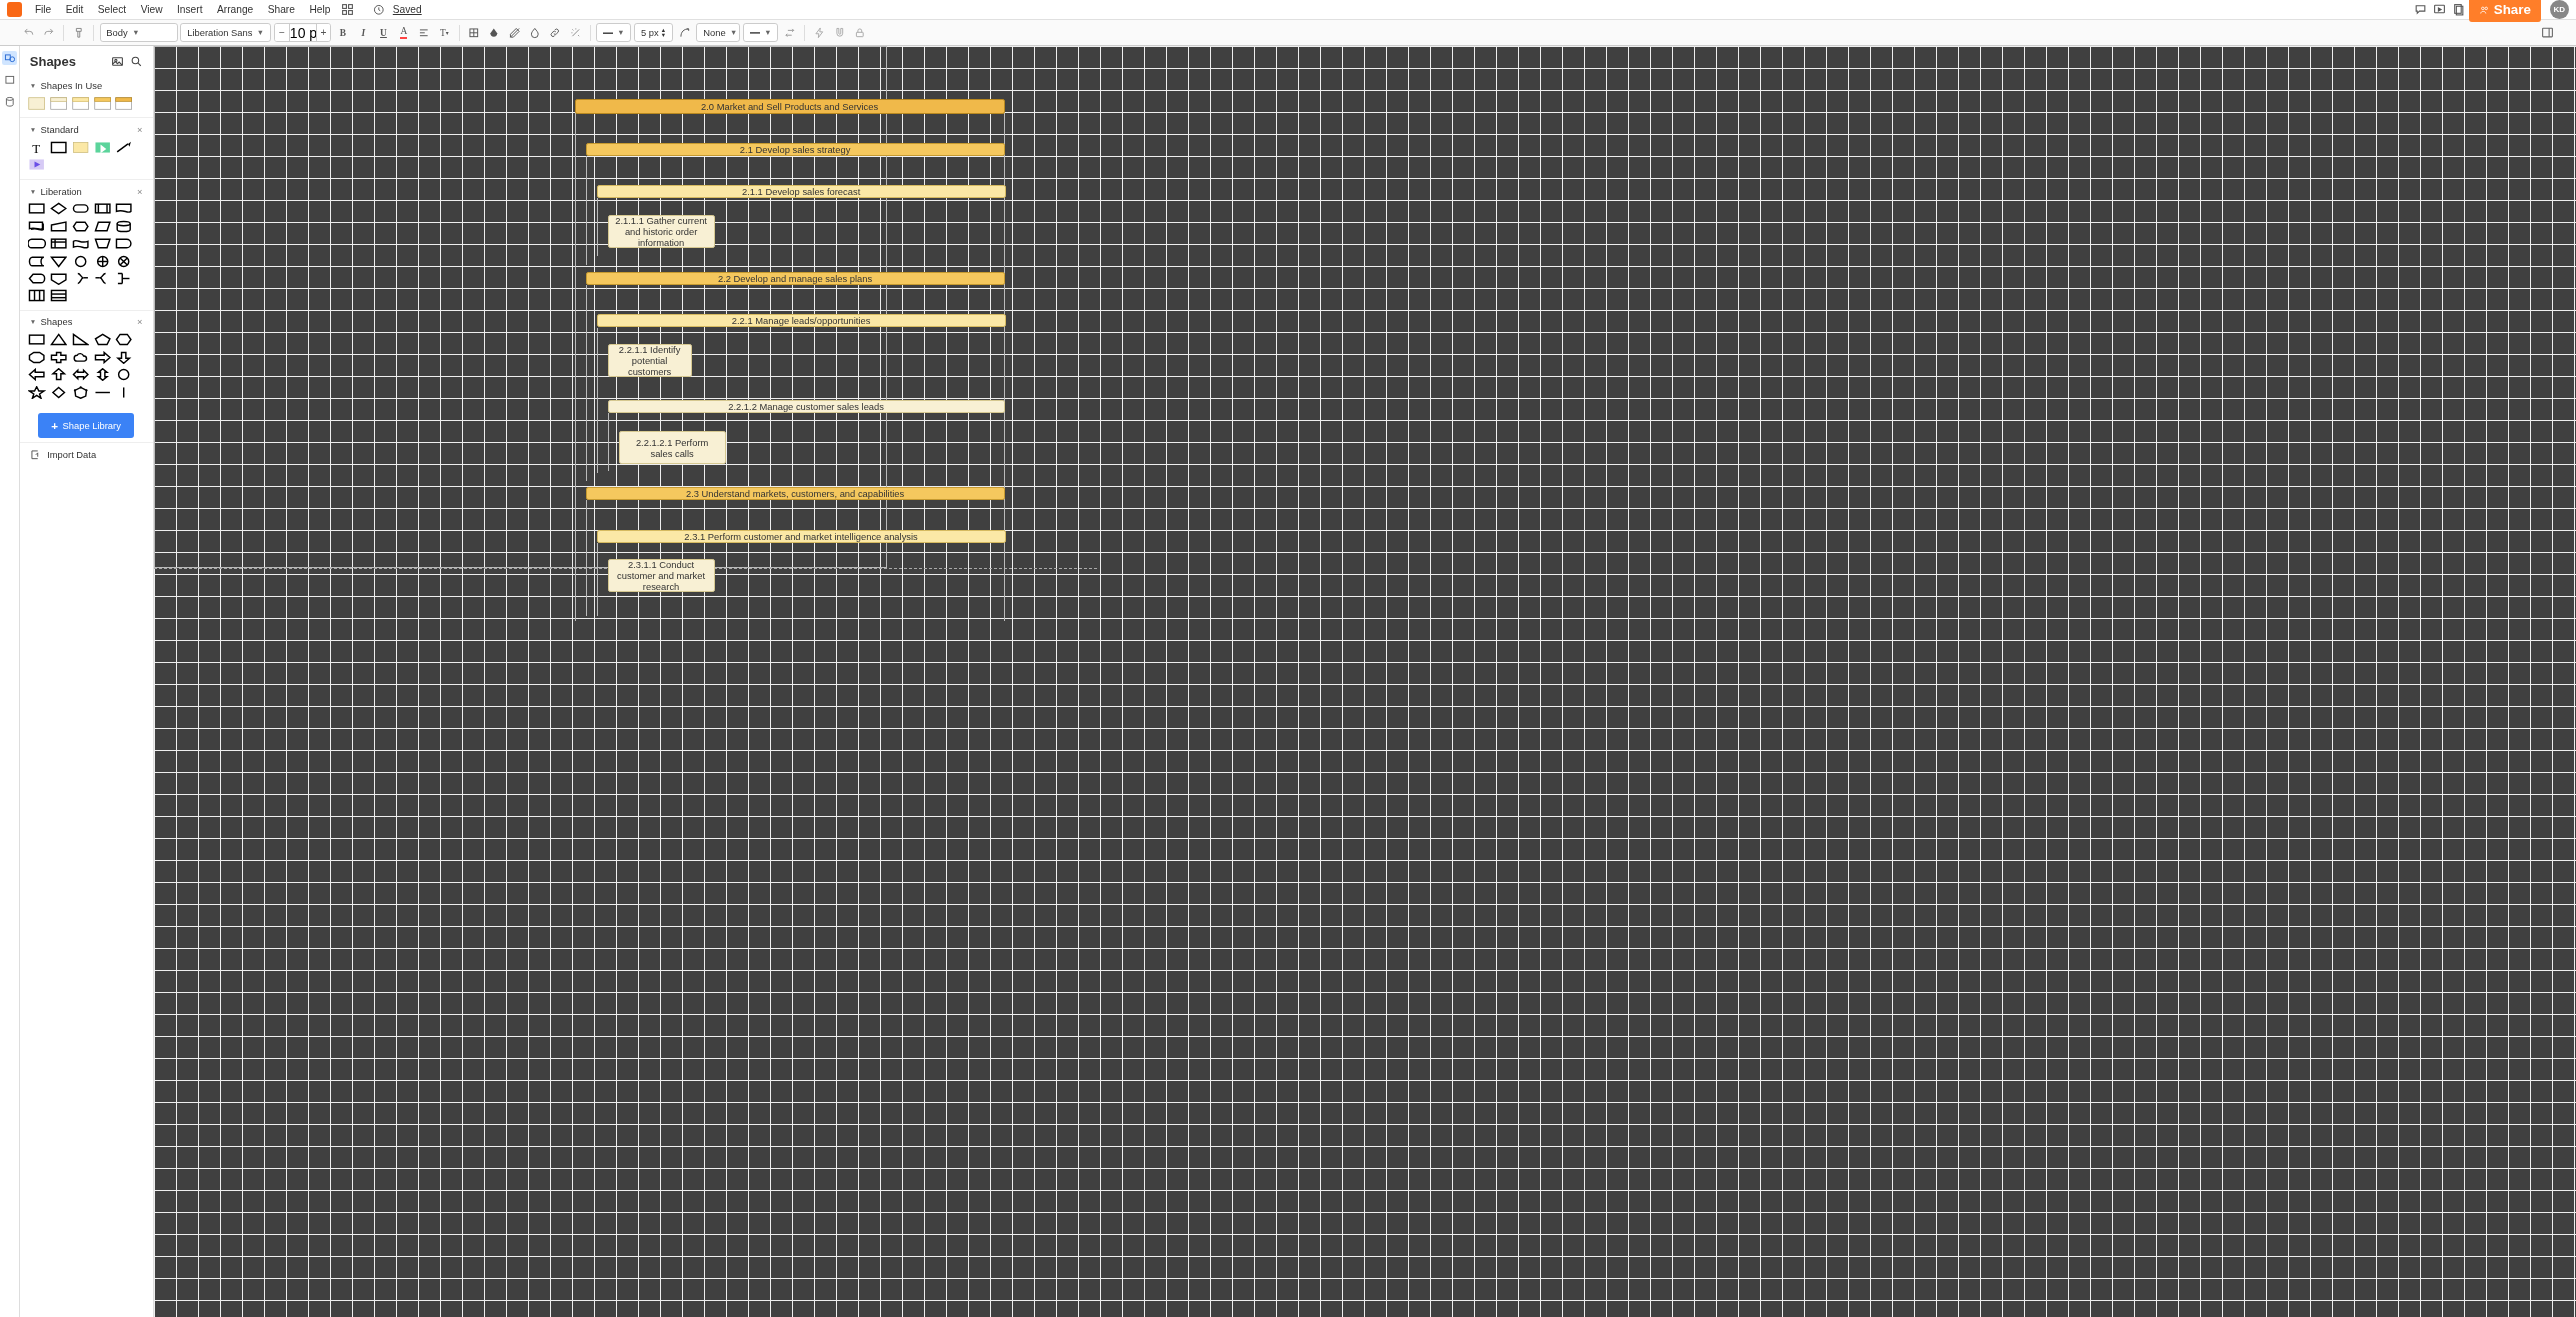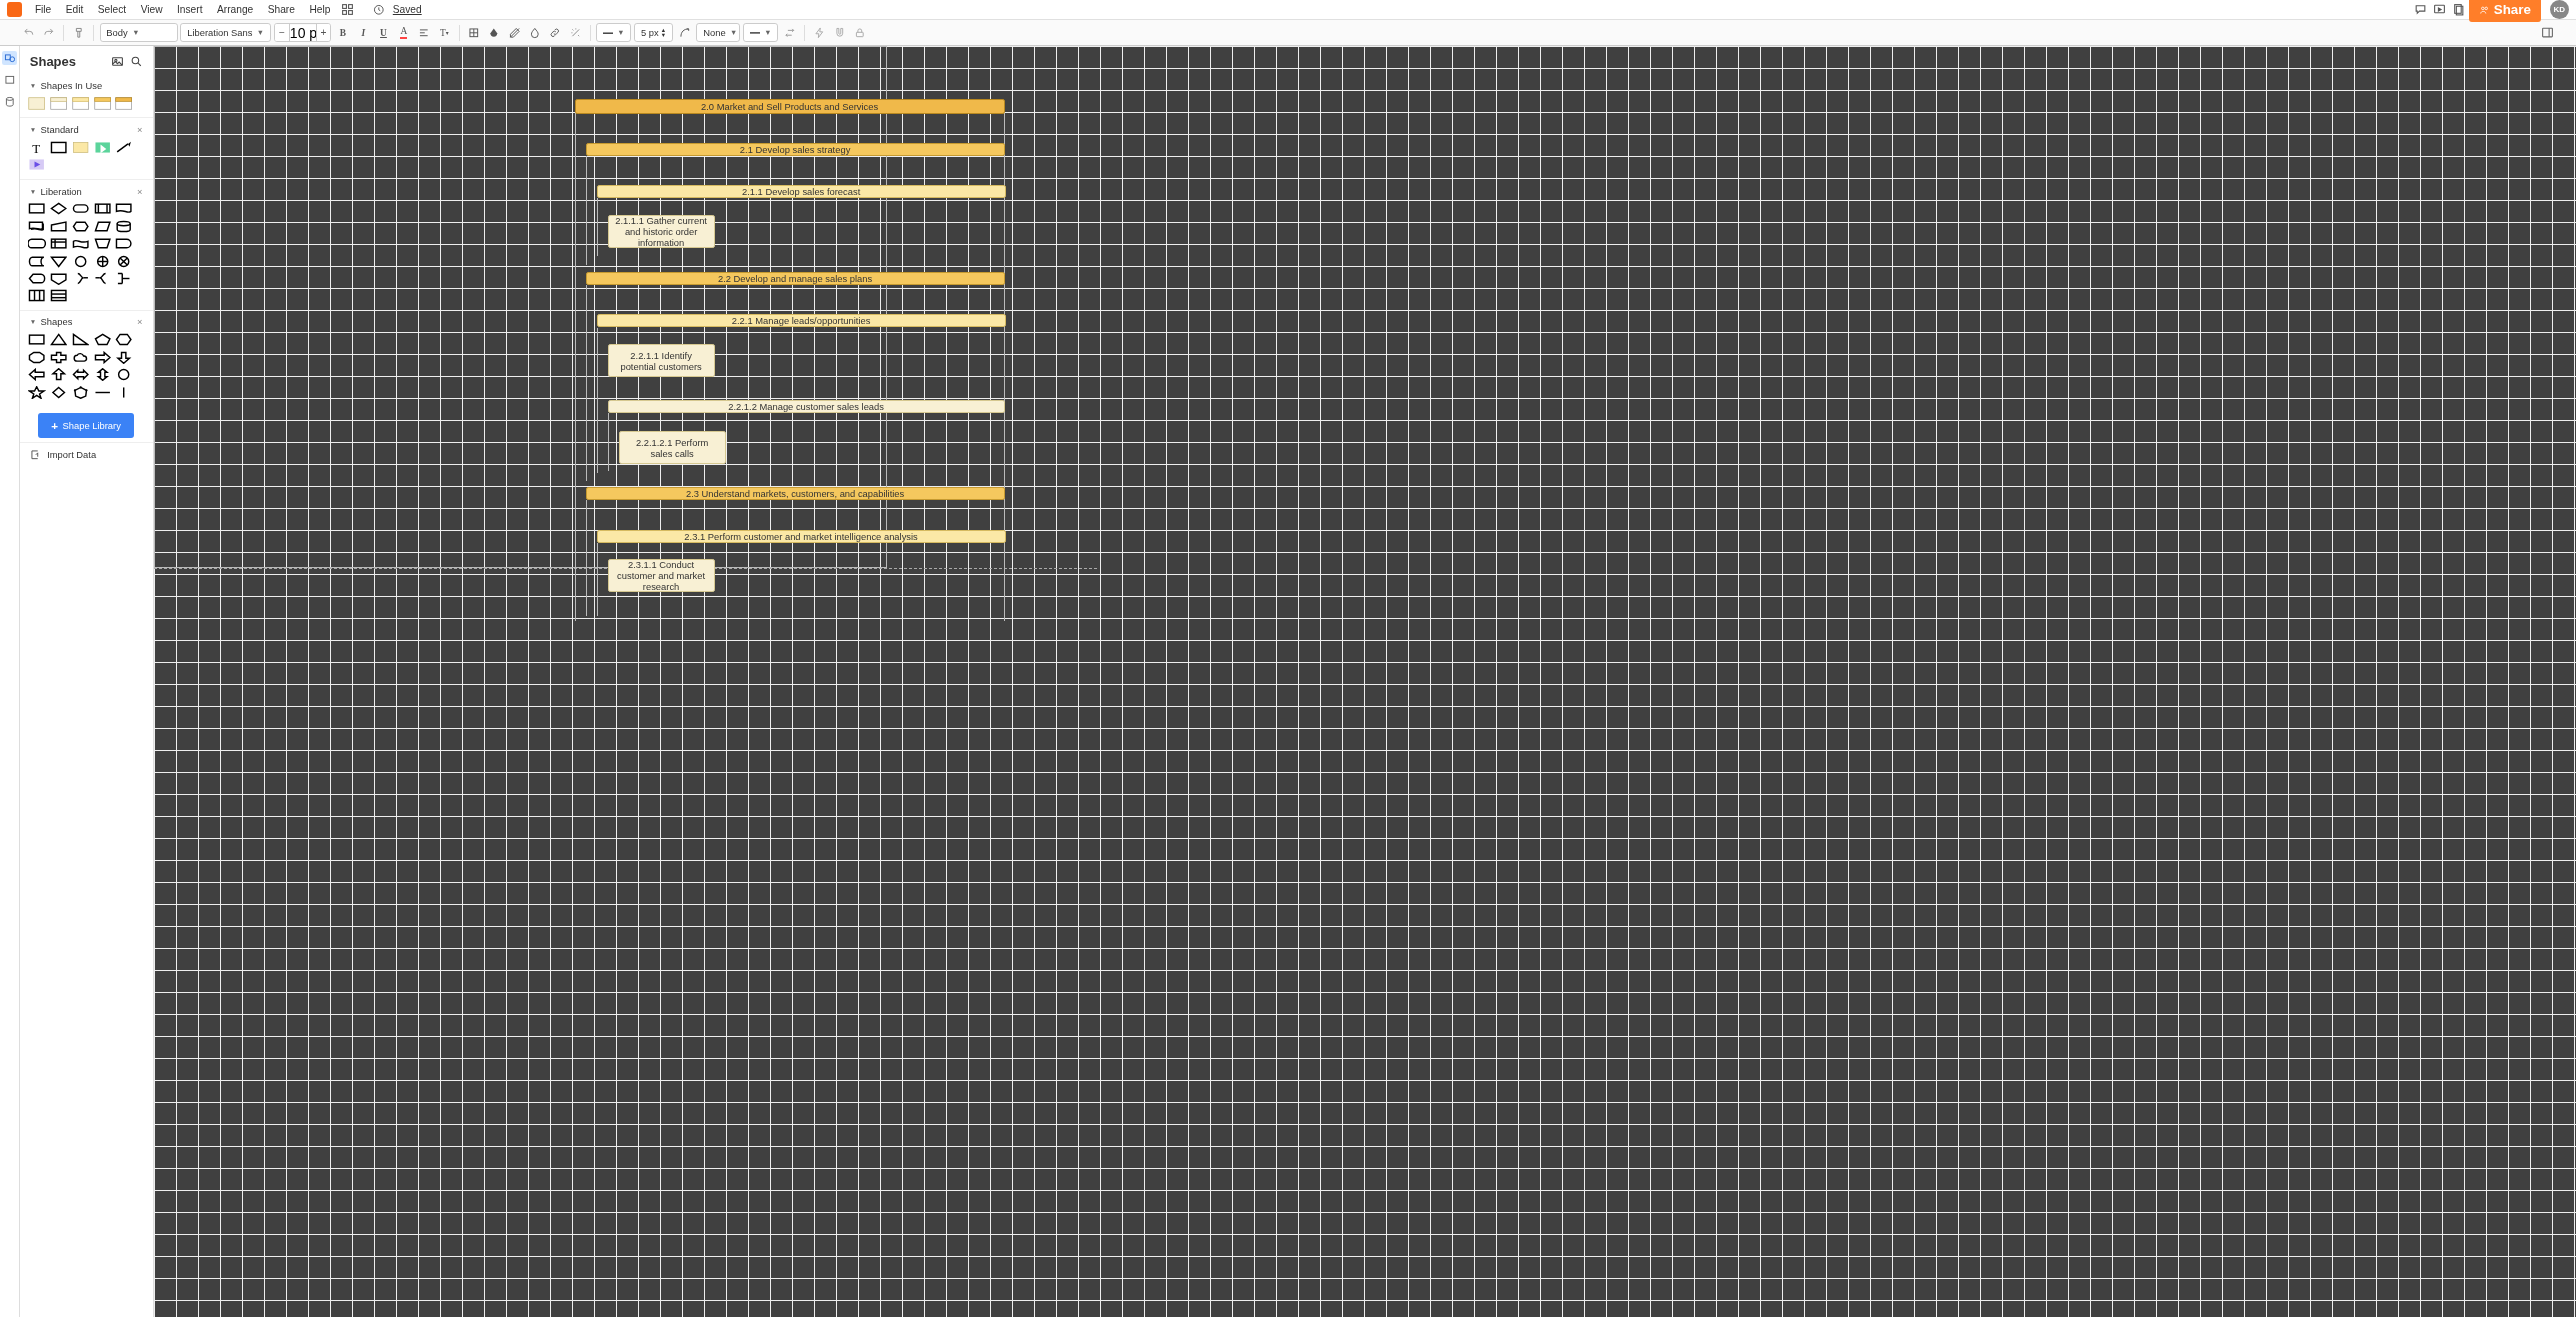--- a/index.html
+++ b/index.html
@@ -691,21 +691,21 @@
       <div style="position:absolute; left:443px; top:282px; width:0.7px; height:145px; background:#bbb"></div>
       <div style="position:absolute; left:454px; top:367px; width:0.7px; height:58px; background:#bbb"></div>
       <div style="position:absolute; left:432px; top:454px; width:0.7px; height:116px; background:#bbb"></div>
       <div style="position:absolute; left:443px; top:497px; width:0.7px; height:73px; background:#bbb"></div>
     <div class="node lvl0" style="left: 421px; top: 53px; width: 430px; height: 14.5px;">2.0 Market and Sell Products and Services</div>
         <div class="node lvl1" style="left: 432px; top: 97px; width: 419px; height: 13px;">2.1 Develop sales strategy</div>
         <div class="node lvl2" style="left: 443px; top: 139px; width: 409px; height: 13px;">2.1.1 Develop sales forecast</div>
         <div class="node lvl3" style="left: 454px; top: 169px; width: 107px; height: 33px;">2.1.1.1 Gather current and historic order information</div>
         <div class="node lvl1" style="left: 432px; top: 226px; width: 419px; height: 13px;">2.2 Develop and manage sales plans</div>
         <div class="node lvl2" style="left: 443px; top: 268px; width: 409px; height: 13px;">2.2.1 Manage leads/opportunities</div>
-        <div class="node lvl3" style="left: 454px; top: 298px; width: 107px; height: 33px;">2.2.1.1 Identify potential customers</div>
+        <div class="node lvl3" style="left: 454px; top: 298px; width: 84px; height: 33px;">2.2.1.1 Identify potential customers</div>
         <div class="node lvl3" style="left: 454px; top: 354px; width: 397px; height: 13px;">2.2.1.2 Manage customer sales leads</div>
         <div class="node lvl4" style="left: 465px; top: 385px; width: 107px; height: 33px;">2.2.1.2.1 Perform sales calls</div>
         <div class="node lvl1" style="left: 432px; top: 441px; width: 419px; height: 13px;">2.3 Understand markets, customers, and capabilities</div>
         <div class="node lvl2" style="left: 443px; top: 484px; width: 409px; height: 13px;">2.3.1 Perform customer and market intelligence analysis</div>
         <div class="node lvl3" style="left: 454px; top: 513px; width: 107px; height: 33px;">2.3.1.1 Conduct customer and market research</div>
       </div>
   </div>
 
 </div>
 

